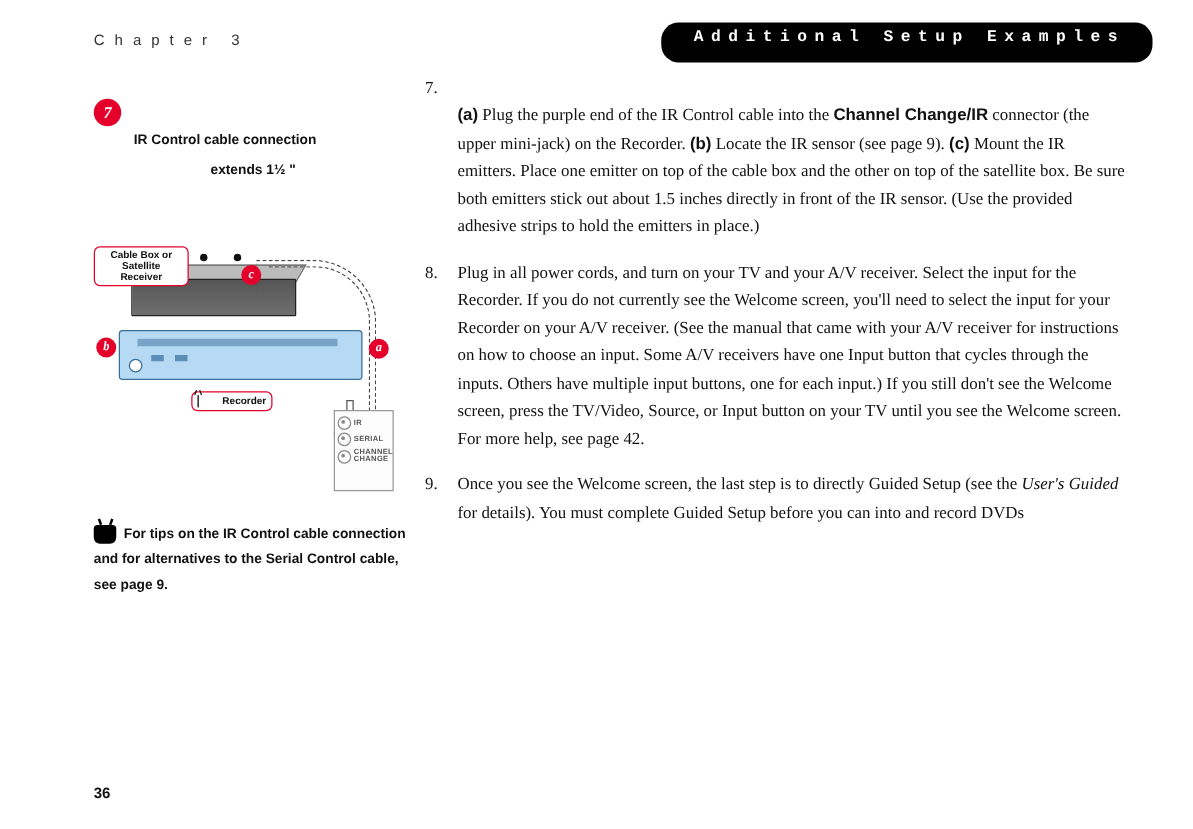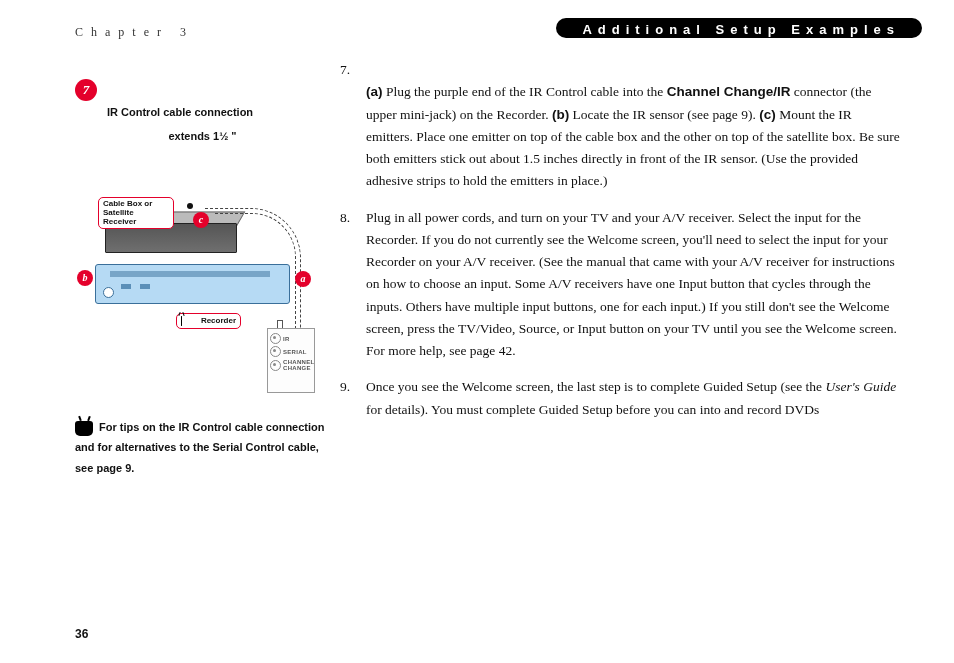--- a/index.html
+++ b/index.html
@@ -21,33 +21,33 @@
     position: absolute;
     top: 22px;
     left: 75px;
     right: 32px;
     height: 26px;
   }
   .chapter {
     position: absolute;
     left: 0;
     top: 3px;
-    font-family: Liberation Serif, serif;
+    font-family: Liberation Sans, sans-serif;
     letter-spacing: 8px;
     font-size: 12px;
     color: #333;
   }
   .banner {
     position: absolute;
     right: 0;
     top: -4px;
-    height: 20px;
+    height: 32px;
     background: #000;
     color: #fff;
-    font-family: Liberation Sans, sans-serif;
+    font-family: Liberation Mono, monospace;
     letter-spacing: 6px;
     font-weight: bold;
     font-size: 13px;
     padding: 4px 22px 4px 26px;
     border-radius: 14px;
     line-height: 16px;
     box-sizing: border-box;
     white-space: nowrap;
     margin-left: 36px;
   }
@@ -146,24 +146,23 @@
   }
   .plug2 {
     position:absolute; left:192px; top:198px;
     width:12px; height:3px; background:#888;
   }
 
   .callout {
     position:absolute;
     border:1.5px solid #e4002b;
     background:#fff; border-radius:5px;
-    font-size:8px; font-weight:bold; text-align:left;
+    font-size:8px; font-weight:bold; text-align:center;
     padding:2px 4px; color:#111; line-height:1.1;
     font-family:"Trebuchet MS",sans-serif;
-    margin-left:23px;
   }
   .co-cablebox { left:0; top:49px; width:66px; }
   .co-recorder { left:78px; top:165px; width:55px; display:flex; align-items:center; gap:19px; justify-content:center;}
 
   .lbl-circle {
     position:absolute; width:16px; height:16px; background:#e4002b; color:#fff;
     border-radius:50%; font-weight:bold; font-style:italic;
     font-family:"Trebuchet MS",Georgia,serif; font-size:10px; text-align:center; line-height:16px;
   }
   .lc-a { left:220px; top:123px; }
@@ -292,19 +291,19 @@
         <span class="num">7.</span>
         <br>
         <span class="bold-ss">(a)</span><span> Plug the purple end of the IR Control cable into the </span><span class="bold-ss">Channel Change/IR</span><span> connector (the upper mini-jack) on the Recorder. </span><span class="bold-ss">(b)</span><span> Locate the IR sensor (see page 9). </span><span class="bold-ss">(c)</span><span> Mount the IR emitters. Place one emitter on top of the cable box and the other on top of the satellite box. Be sure both emitters stick out about 1.5 inches directly in front of the IR sensor. (Use the provided adhesive strips to hold the emitters in place.)</span>
       </li>
       <li>
         <span class="num">8.</span>
         <span>Plug in all power cords, and turn on your TV and your A/V receiver. Select the input for the Recorder. If you do not currently see the Welcome screen, you'll need to select the input for your Recorder on your A/V receiver. (See the manual that came with your A/V receiver for instructions on how to choose an input. Some A/V receivers have one Input button that cycles through the inputs. Others have multiple input buttons, one for each input.) If you still don't see the Welcome screen, press the TV/Video, Source, or Input button on your TV until you see the Welcome screen. For more help, see page 42.</span>
       </li>
       <li>
         <span class="num">9.</span>
-        <span>Once you see the Welcome screen, the last step is to complete Guided Setup (see the </span><span class="ital">User's Guide</span><span> for details). You must complete Guided Setup before you can into and record DVDs</span>
+        <span>Once you see the Welcome screen, the last step is to directly Guided Setup (see the </span><span class="ital">User's Guided</span><span> for details). You must complete Guided Setup before you can into and record DVDs</span>
       </li>
     </ol>
   </div>
 
   <div class="page-num">36</div>
 </div>
 
 </body></html>

